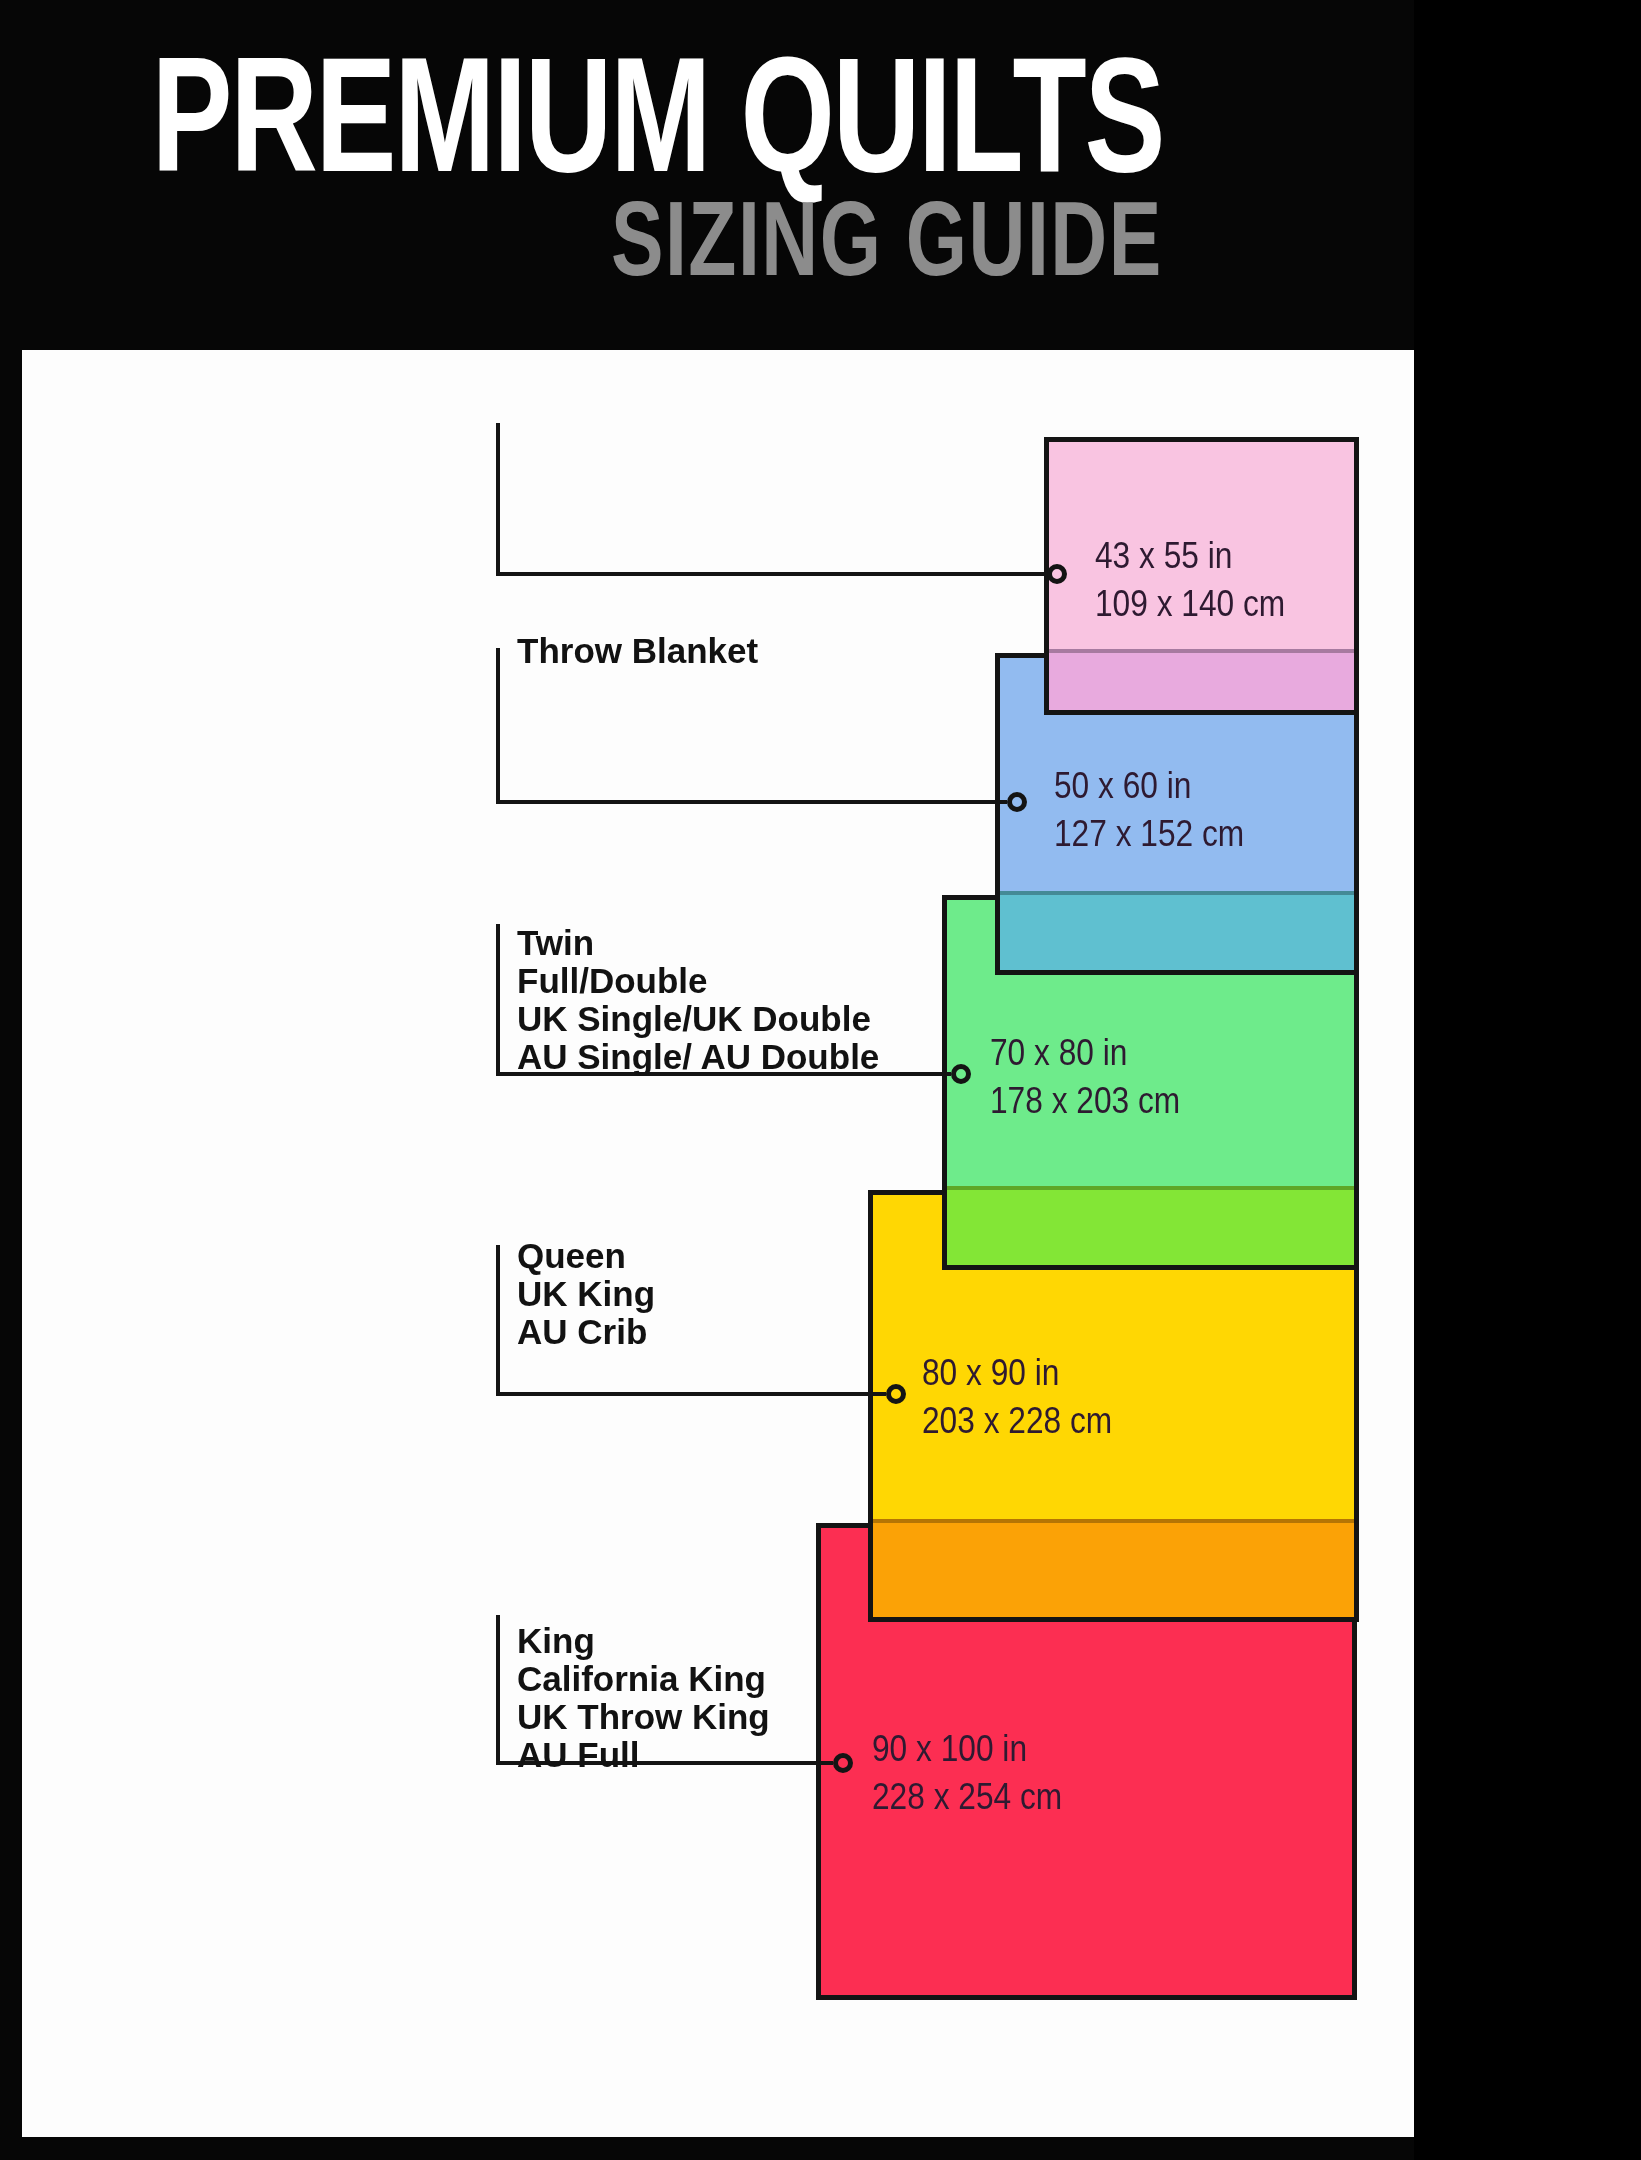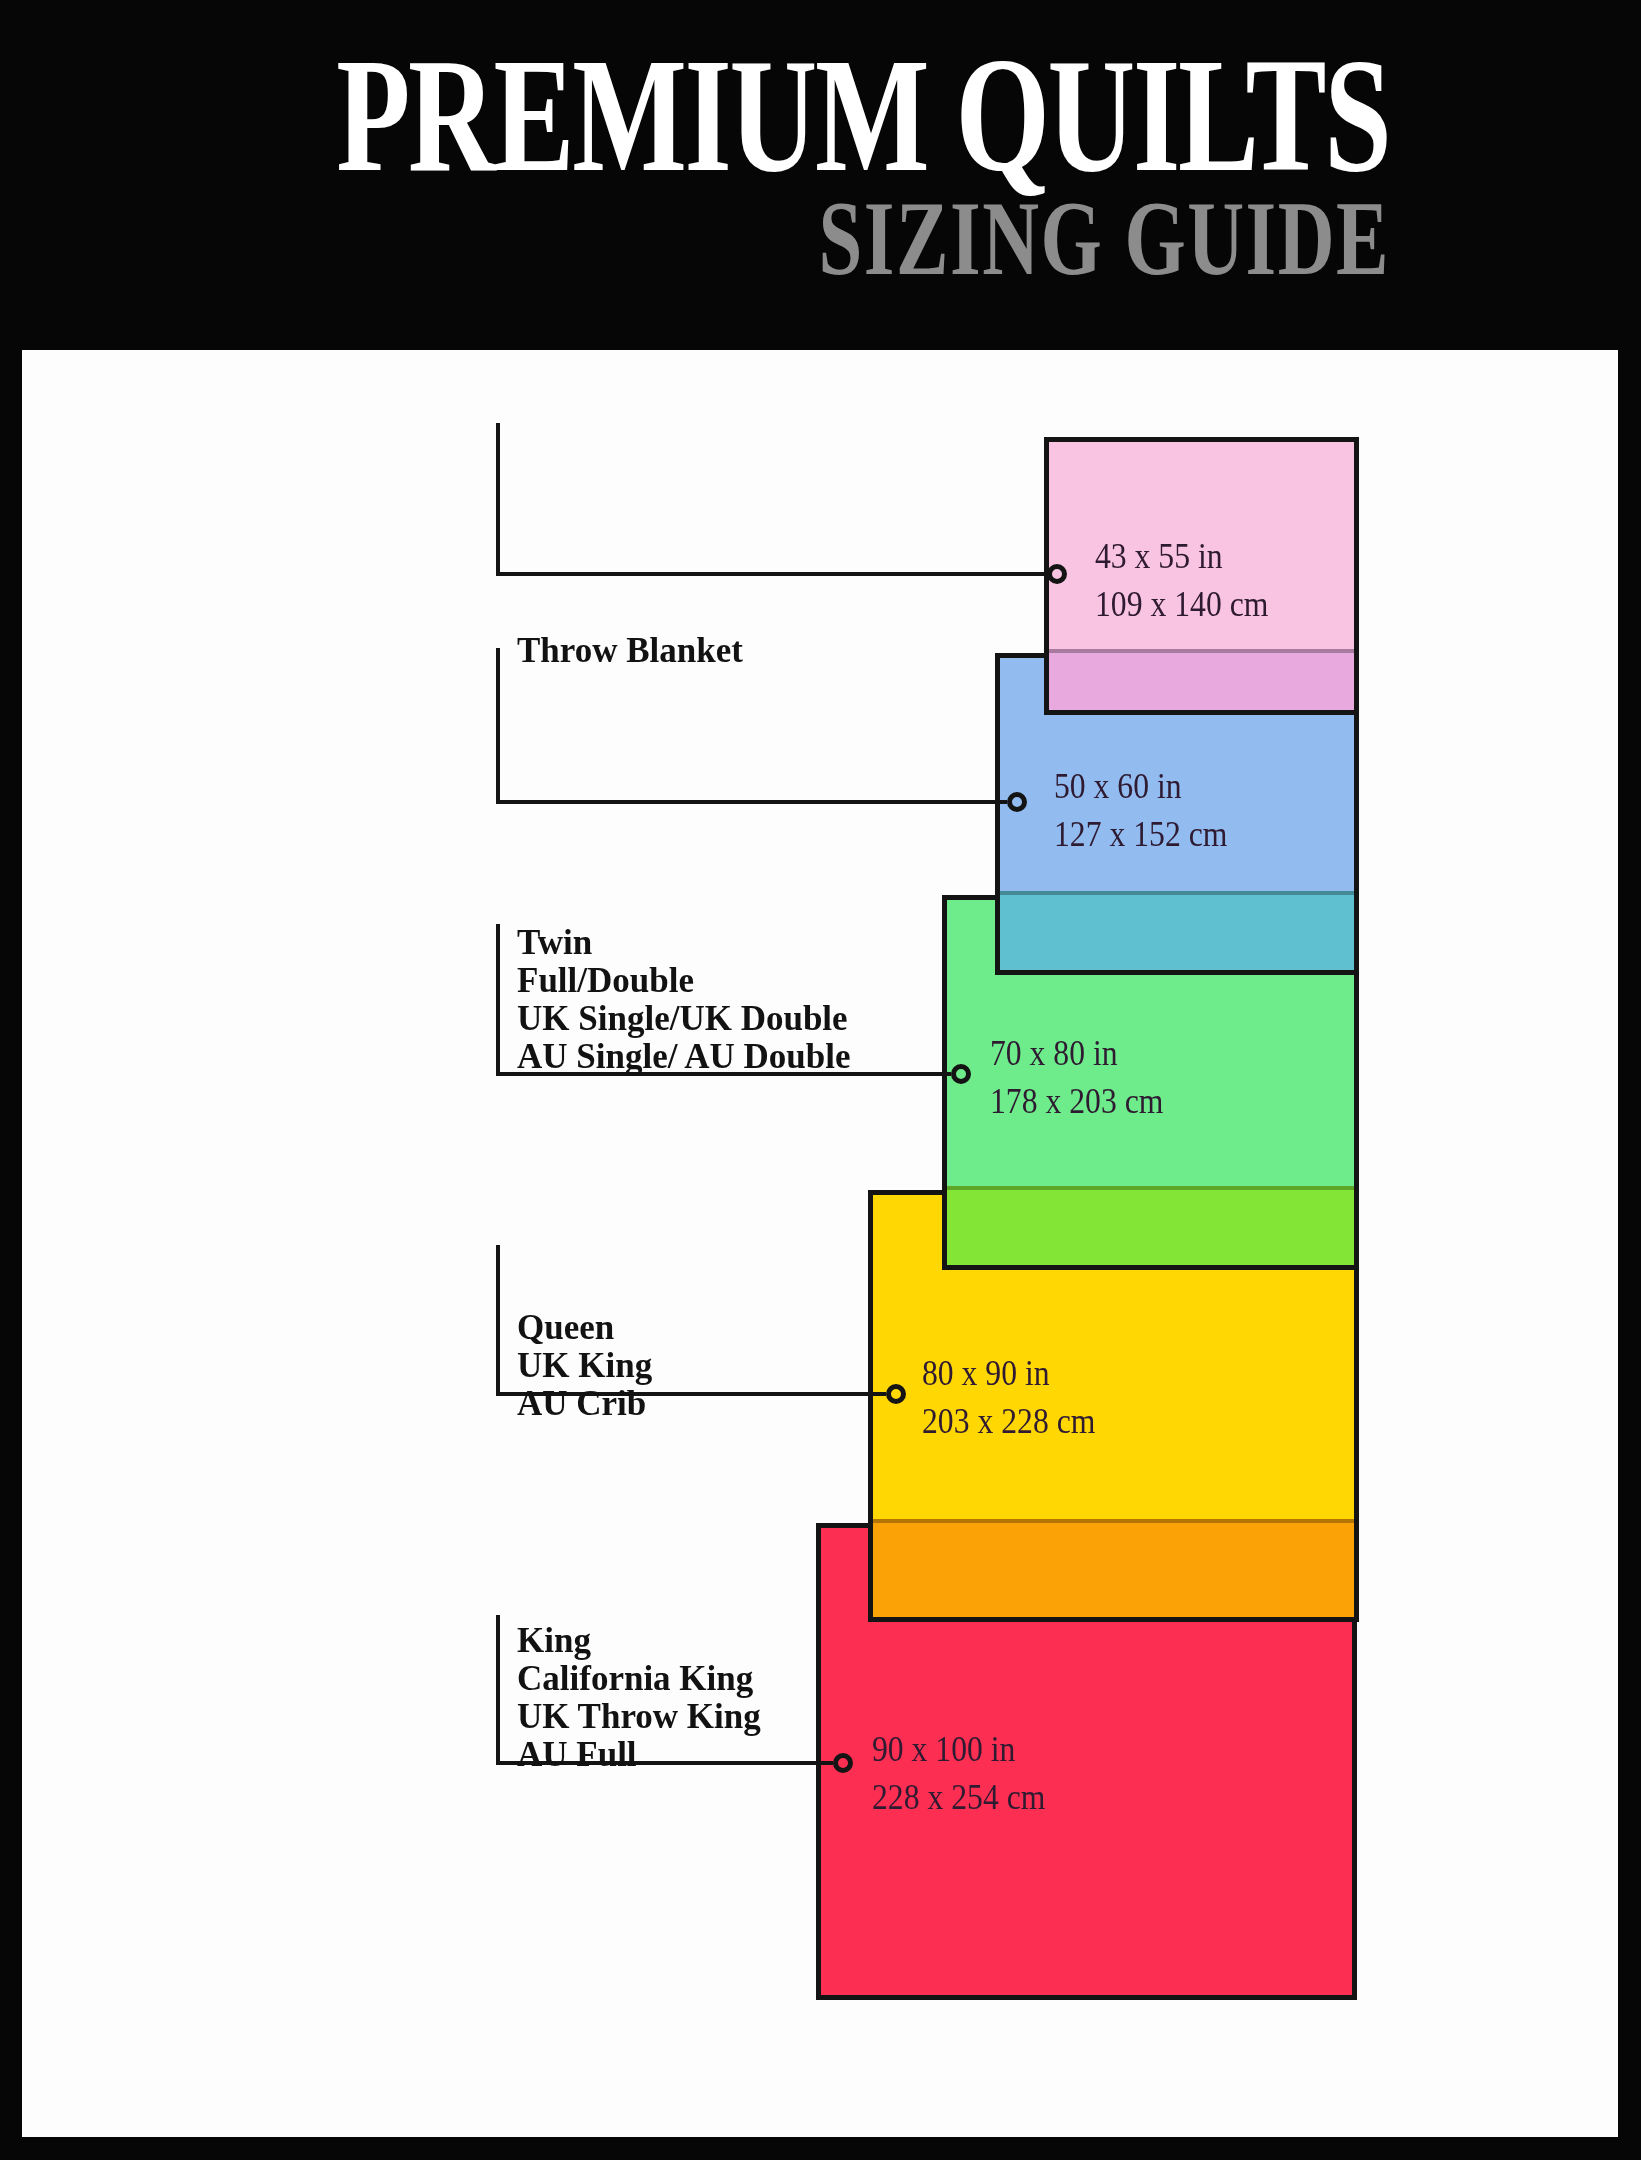--- a/index.html
+++ b/index.html
@@ -1,17 +1,17 @@
 <!DOCTYPE html>
 <html><head>
 <meta charset="utf-8">
 <style>
   html,body{margin:0;padding:0;background:#000;}
-  .page{position:relative;width:1641px;height:2160px;background:#060606;overflow:hidden;
-        font-family:Liberation Serif, serif;}
+  .page{position:relative;width:1414px;height:2160px;background:#060606;overflow:hidden;
+        font-family:Liberation Sans, sans-serif;}
   .content{position:absolute;left:22px;top:350px;width:1596px;height:1787px;background:#fdfdfd;}
 
   
   .title{position:absolute;top:33px;right:251px;color:#fff;font-weight:bold;font-size:164px;
          line-height:1;white-space:nowrap;letter-spacing:-3px;transform:scaleX(.74);transform-origin:100% 0;}
   .subtitle{position:absolute;top:186px;right:251px;color:#8c8c8c;font-weight:bold;font-size:105px;
          line-height:1;white-space:nowrap;letter-spacing:2px;transform:scaleX(.75);transform-origin:100% 0;}
 
   
   .rect{position:absolute;border:5px solid #141414;box-sizing:border-box;}
@@ -34,21 +34,21 @@
   #dim-twin {left:990px; top:1029px;}
   #dim-queen{left:922px; top:1349px;}
   #dim-king {left:872px; top:1725px;}
 
   
   .names{position:absolute;left:517px;z-index:40;color:#121212;font-weight:bold;font-size:35px;
          line-height:38px;white-space:nowrap;}
   #names-lap  {top:415px;}
   #names-throw{top:632px;}
   #names-twin {top:924px;}
-  #names-queen{top:1309px;}
+  #names-queen{top:1237px;}
   #names-king {top:1607px;margin-top:15px;}
 
   
   .vline{position:absolute;left:496px;width:4px;background:#141414;z-index:30;}
   #vl-lap  {top:423px;height:153px;}
   #vl-throw{top:648px;height:156px;}
   #vl-twin {top:924px;height:152px;}
   #vl-queen{top:1245px;height:151px;}
   #vl-king {top:1615px;height:150px;}
   .hline{position:absolute;left:498px;height:4px;background:#141414;z-index:30;}

